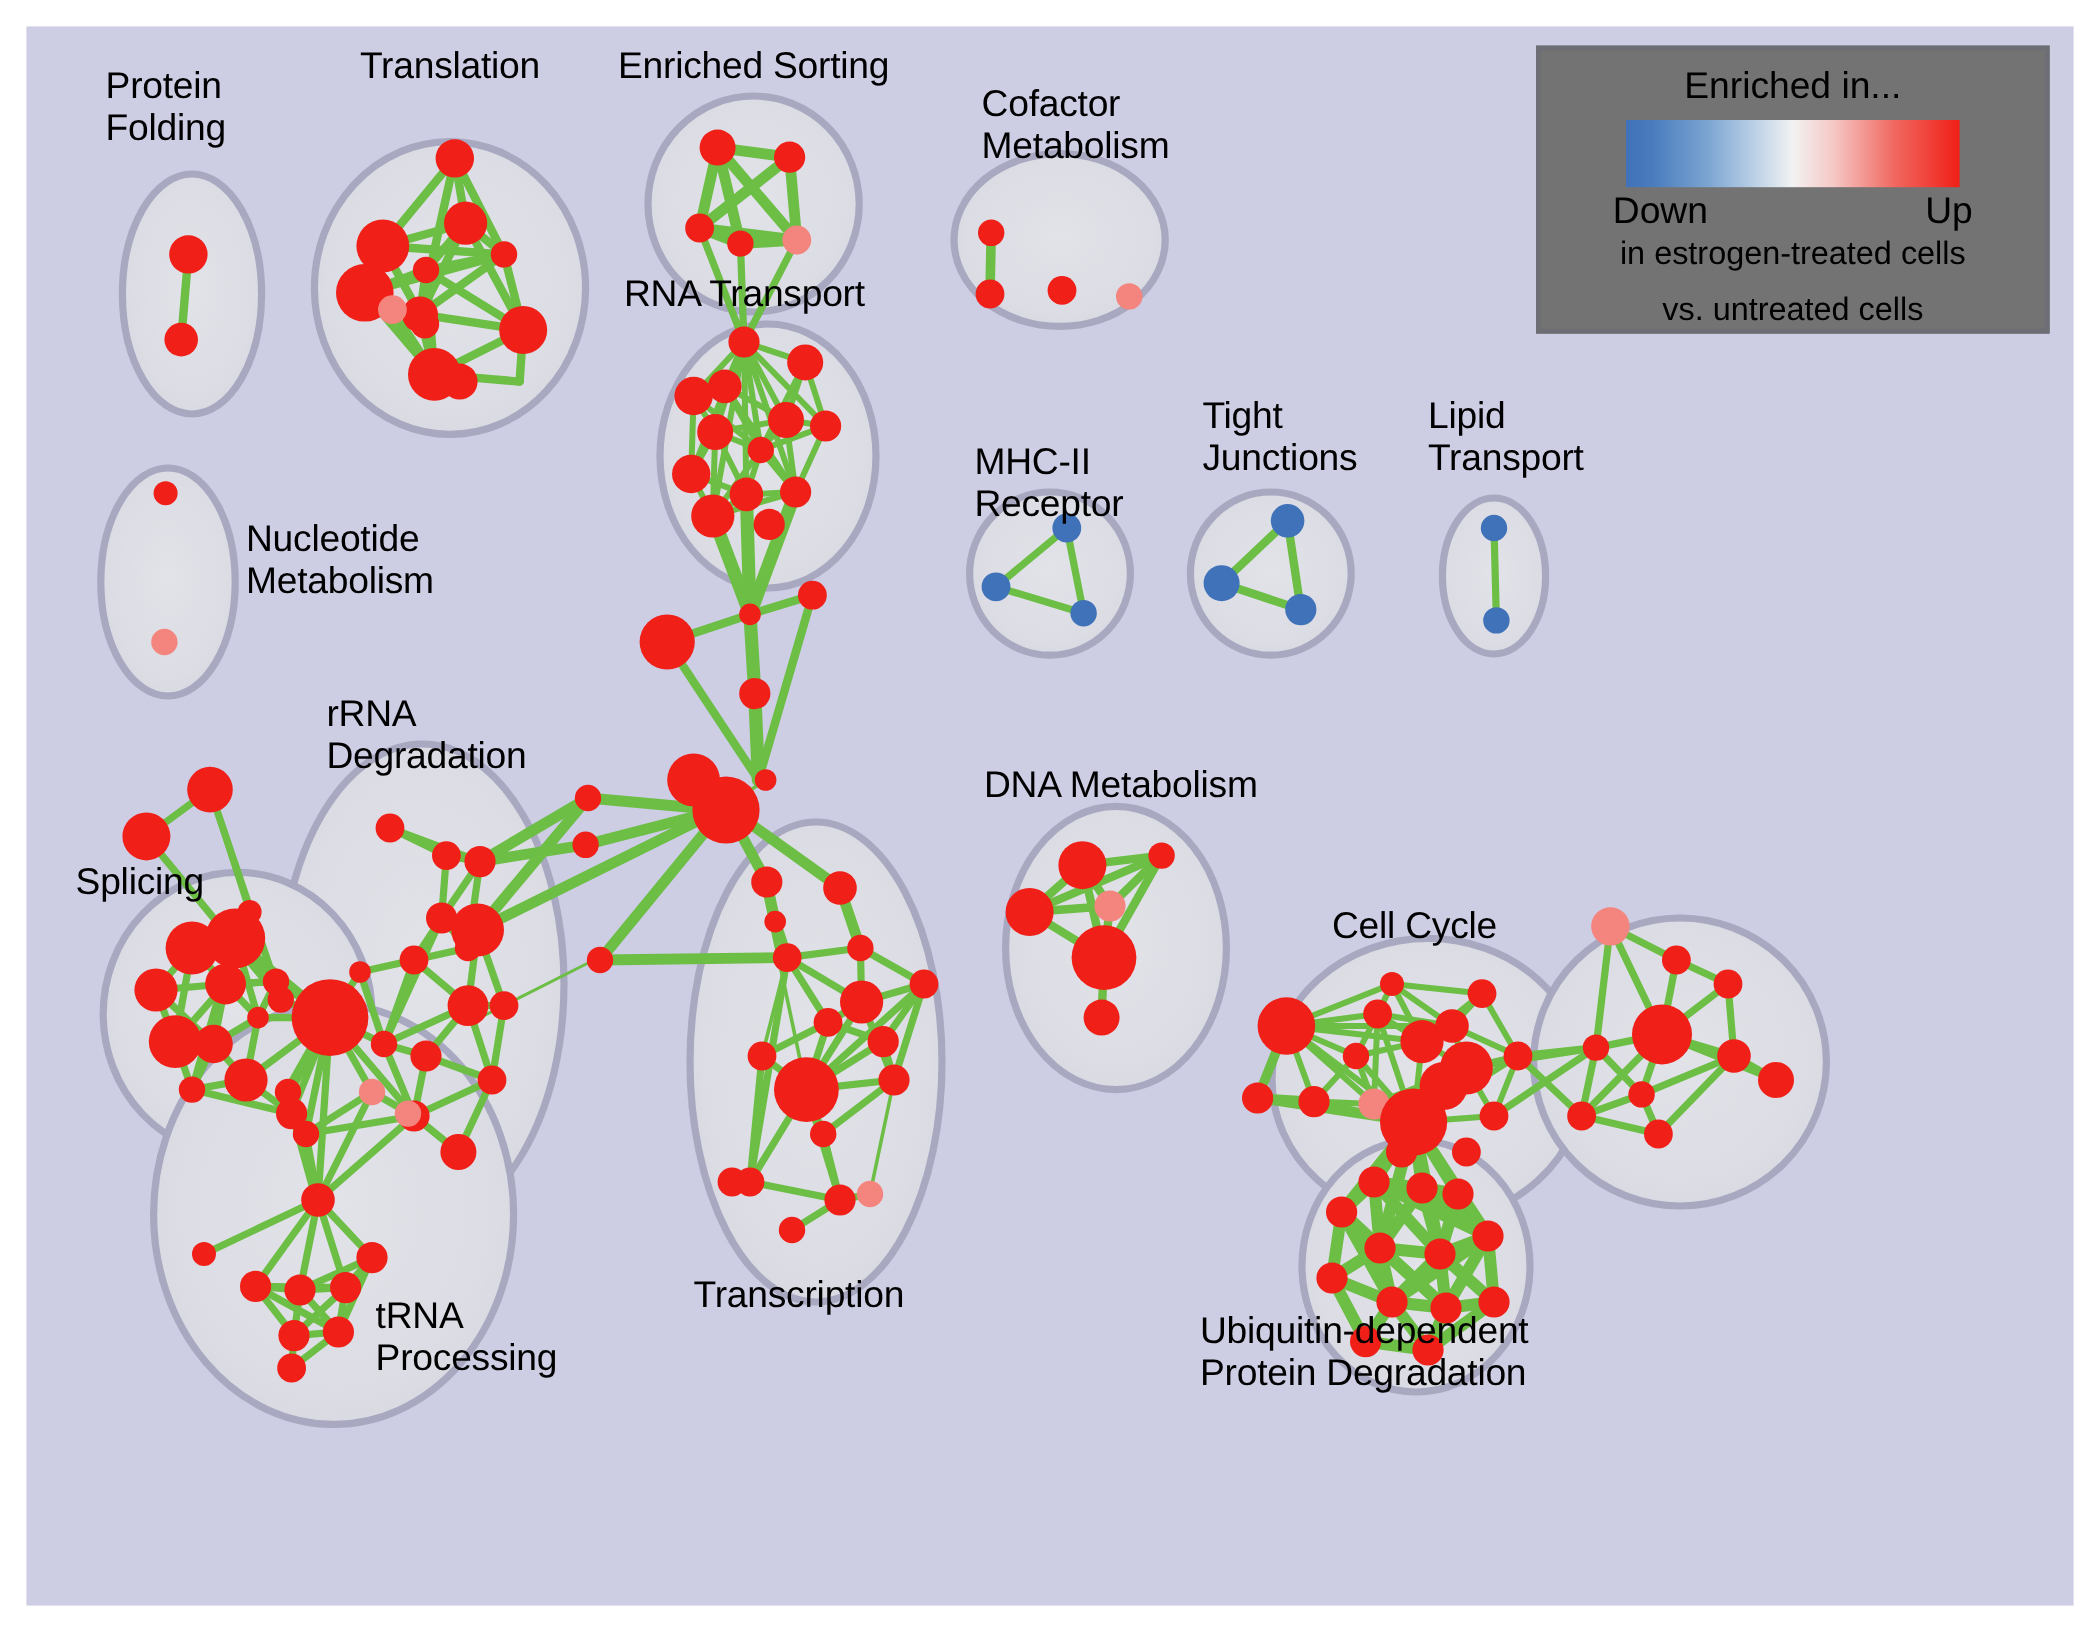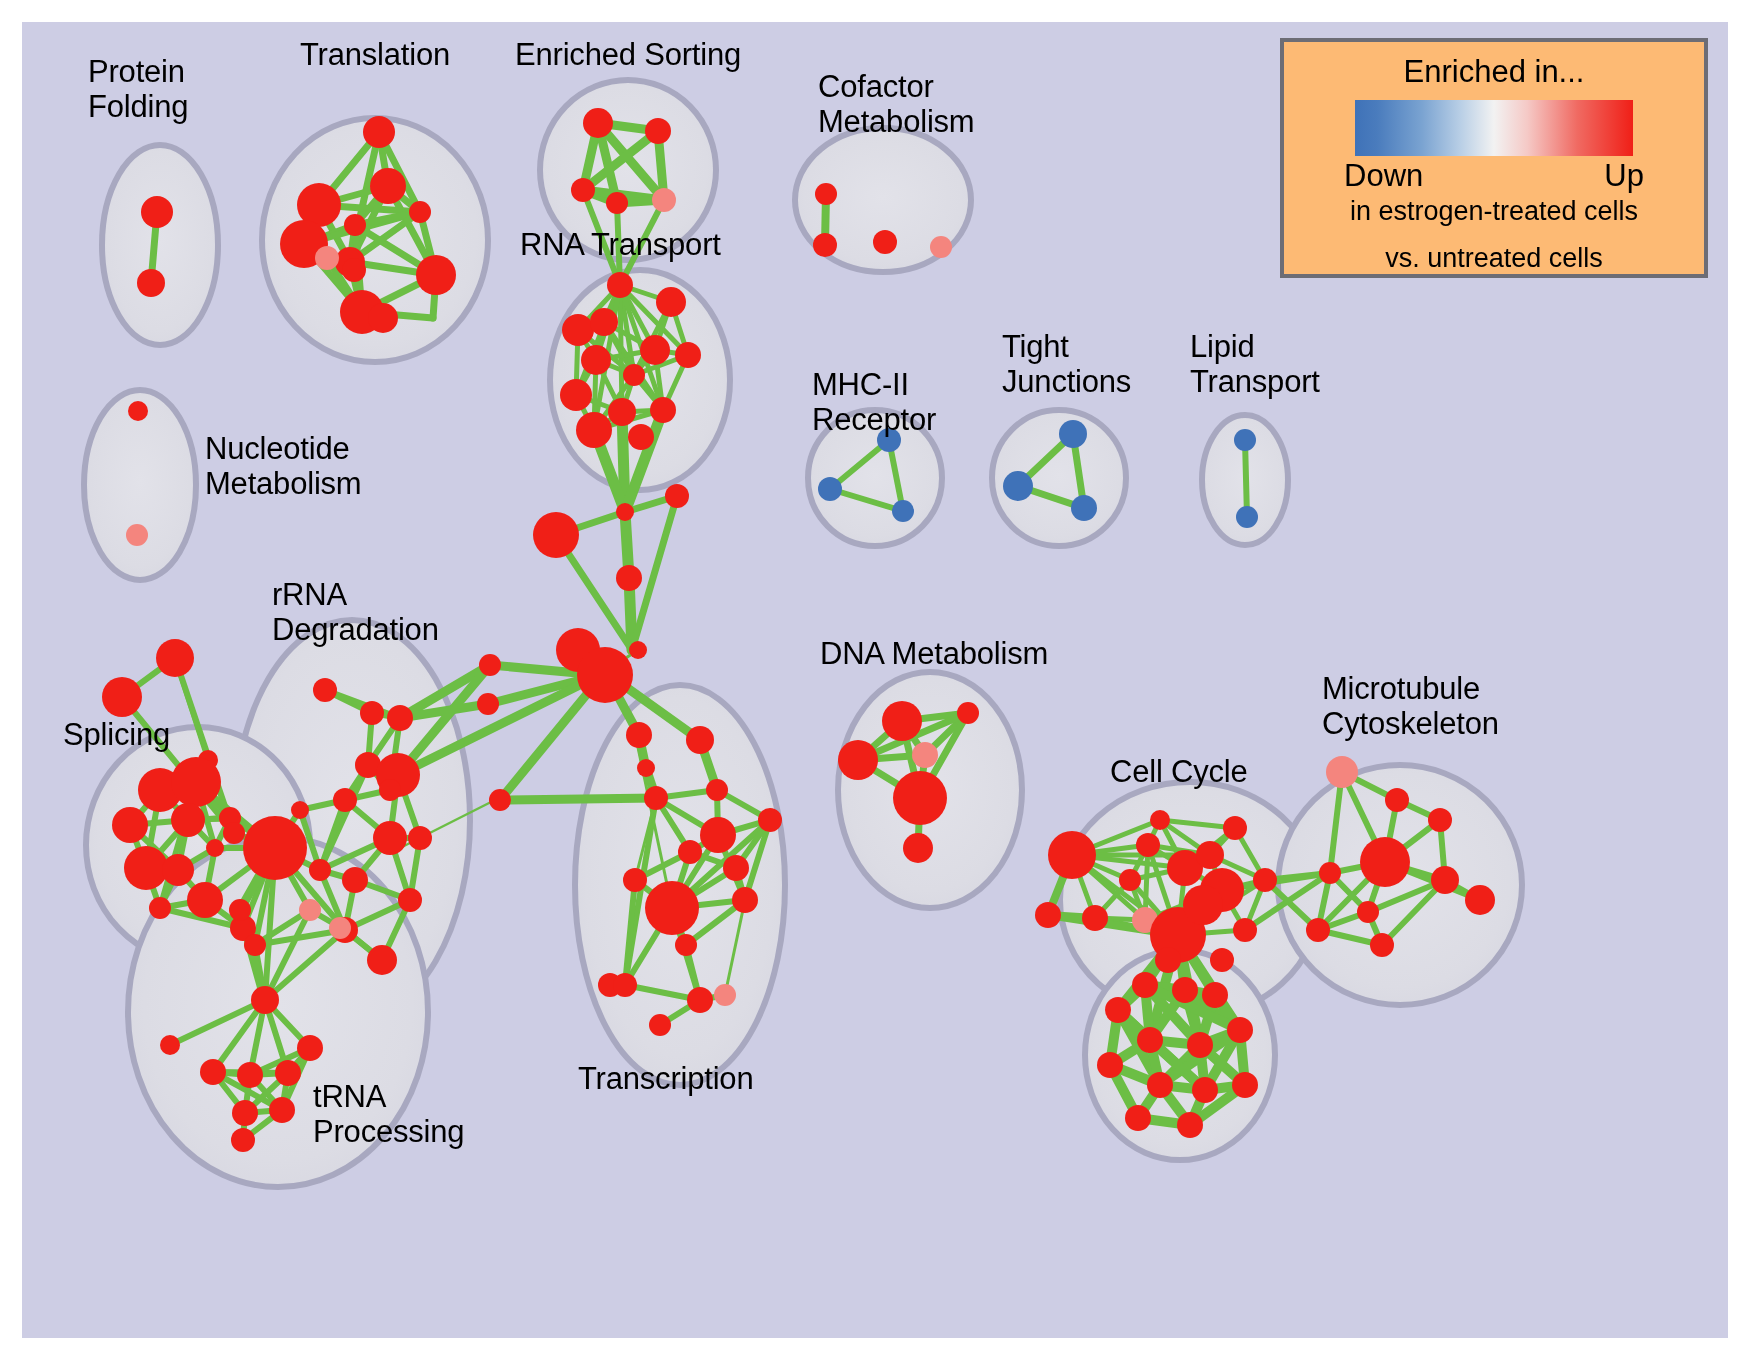--- a/index.html
+++ b/index.html
@@ -43,21 +43,21 @@
   }
   .cl-left   { text-align: left; }
 
   
   #legend {
     position: absolute;
     left: 1280px;
     top: 38px;
     width: 428px;
     height: 240px;
-    background: #fdba74;
+    background: #737373;
     border: 4px solid #6d6d75;
     box-sizing: border-box;
     display: flex;
     flex-direction: column;
     align-items: center;
     padding-top: 12px;
   }
   #legend-title {
     font-size: 31px;
     color: #000;
@@ -773,26 +773,26 @@
   <div class="cluster-label cl-left" style="left:812px; top:330px;margin-top:38px;">MHC-II
 Receptor</div>
   <div class="cluster-label cl-left" style="left:1002px; top:330px;">Tight
 Junctions</div>
   <div class="cluster-label cl-left" style="left:1190px; top:330px;">Lipid
 Transport</div>
   <div class="cluster-label cl-left" style="left:272px; top:578px;">rRNA
 Degradation</div>
   <div class="cluster-label cl-left" style="left:63px; top:718px;">Splicing</div>
   <div class="cluster-label cl-left" style="left:820px; top:637px;">DNA Metabolism</div>
-  <div class="cluster-label cl-left" style="left:1322px; top:672px;">Microtubule
-Cytoskeleton</div>
   <div class="cluster-label cl-left" style="left:1110px; top:755px;">Cell Cycle</div>
   <div class="cluster-label cl-left" style="left:578px; top:1062px;">Transcription</div>
   <div class="cluster-label cl-left" style="left:313px; top:1080px;">tRNA
 Processing</div>
+  <div class="cluster-label cl-left" style="left:1000px; top:1092px;">Ubiquitin-dependent
+Protein Degradation</div>
 
   <div id="legend">
     <div id="legend-title">Enriched in...</div>
     <div id="legend-bar"></div>
     <div id="legend-endlabels">
       <span>Down</span>
       <span>Up</span>
     </div>
     <div id="legend-sub1">in estrogen-treated cells</div>
     <div id="legend-sub2">vs. untreated cells</div>

